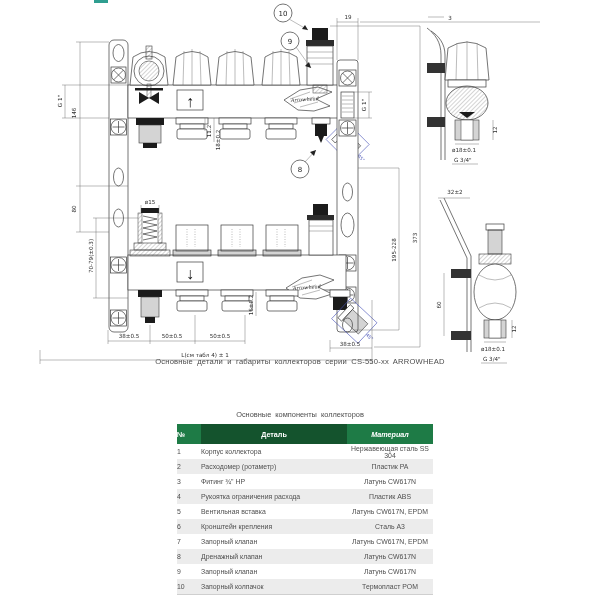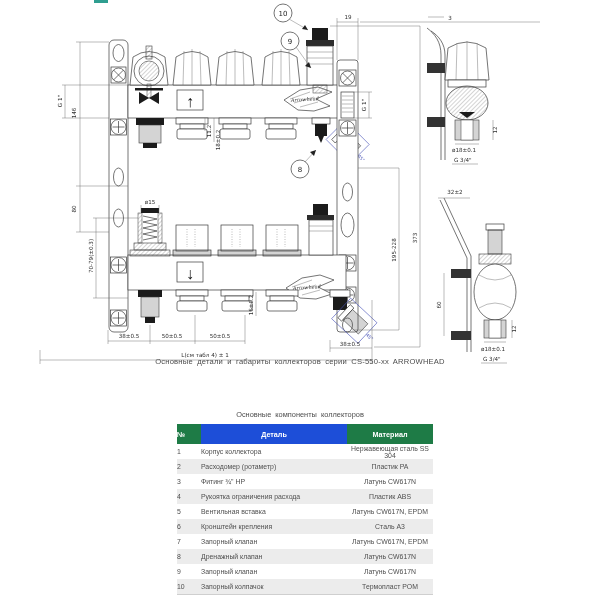--- a/index.html
+++ b/index.html
@@ -16,21 +16,21 @@
   .blue{stroke:#4a55b8;stroke-width:.6;fill:none;}
   .bluetext{font:4.6px "DejaVu Sans",sans-serif;fill:#4a55b8;text-anchor:middle;}
   .logotext{font:italic 5px "DejaVu Serif",serif;fill:#333;}
   .caption{position:absolute;left:0;top:357px;width:600px;text-align:center;font-size:7.6px;color:#4c4c4c;letter-spacing:.2px;word-spacing:2px;}
   .tbl-title{position:absolute;left:0;top:402px;width:600px;text-align:center;font-size:7.4px;color:#4c4c4c;word-spacing:2px;margin-top:8px;}
   table.components{position:absolute;left:177px;top:424px;width:256px;border-collapse:collapse;table-layout:fixed;}
   table.components th{color:#ffffff;font-size:7.2px;font-weight:bold;height:20px;padding:0;}
   table.components td{font-size:6.9px;color:#4f4f4f;height:15px;padding:0;}
   th.col-num{width:24px;text-align:left;padding-left:7px;}
   th.col-part{width:146px;text-align:center;}
-  th.col-material{text-align:center;}
+  th.col-material{text-align:center;font-style:italic;}
   td.col-num{text-align:left;padding-left:8px;}
   td.col-part{text-align:left;padding-left:2px;}
   td.col-material{text-align:center;}
   tr.alt{background:#ececec;}
   table.components tr:last-child td{border-bottom:1px solid #cfcfcf;}
 </style>
 </head>
 <body>
 
 <div class="speck"></div>
@@ -384,21 +384,21 @@
   </g>
 </svg>
 
 <div class="caption">Основные детали и габариты коллекторов серии CS-550-xx ARROWHEAD</div>
 <div class="tbl-title">Основные компоненты коллекторов</div>
 
 <table class="components">
   <thead>
     <tr>
       <th class="col-num" style="background: rgb(30, 123, 70);">№</th>
-      <th class="col-part" style="background: #1d4ed8;">Деталь</th>
+      <th class="col-part" style="background: #14532d;">Деталь</th>
       <th class="col-material" style="background: rgb(30, 123, 70);">Материал</th>
     </tr>
   </thead>
   <tbody>
       <tr>
         <td class="col-num">1</td>
         <td class="col-part">Корпус коллектора</td>
         <td class="col-material">Нержавеющая сталь SS 304</td>
       </tr>
       <tr class="alt">

